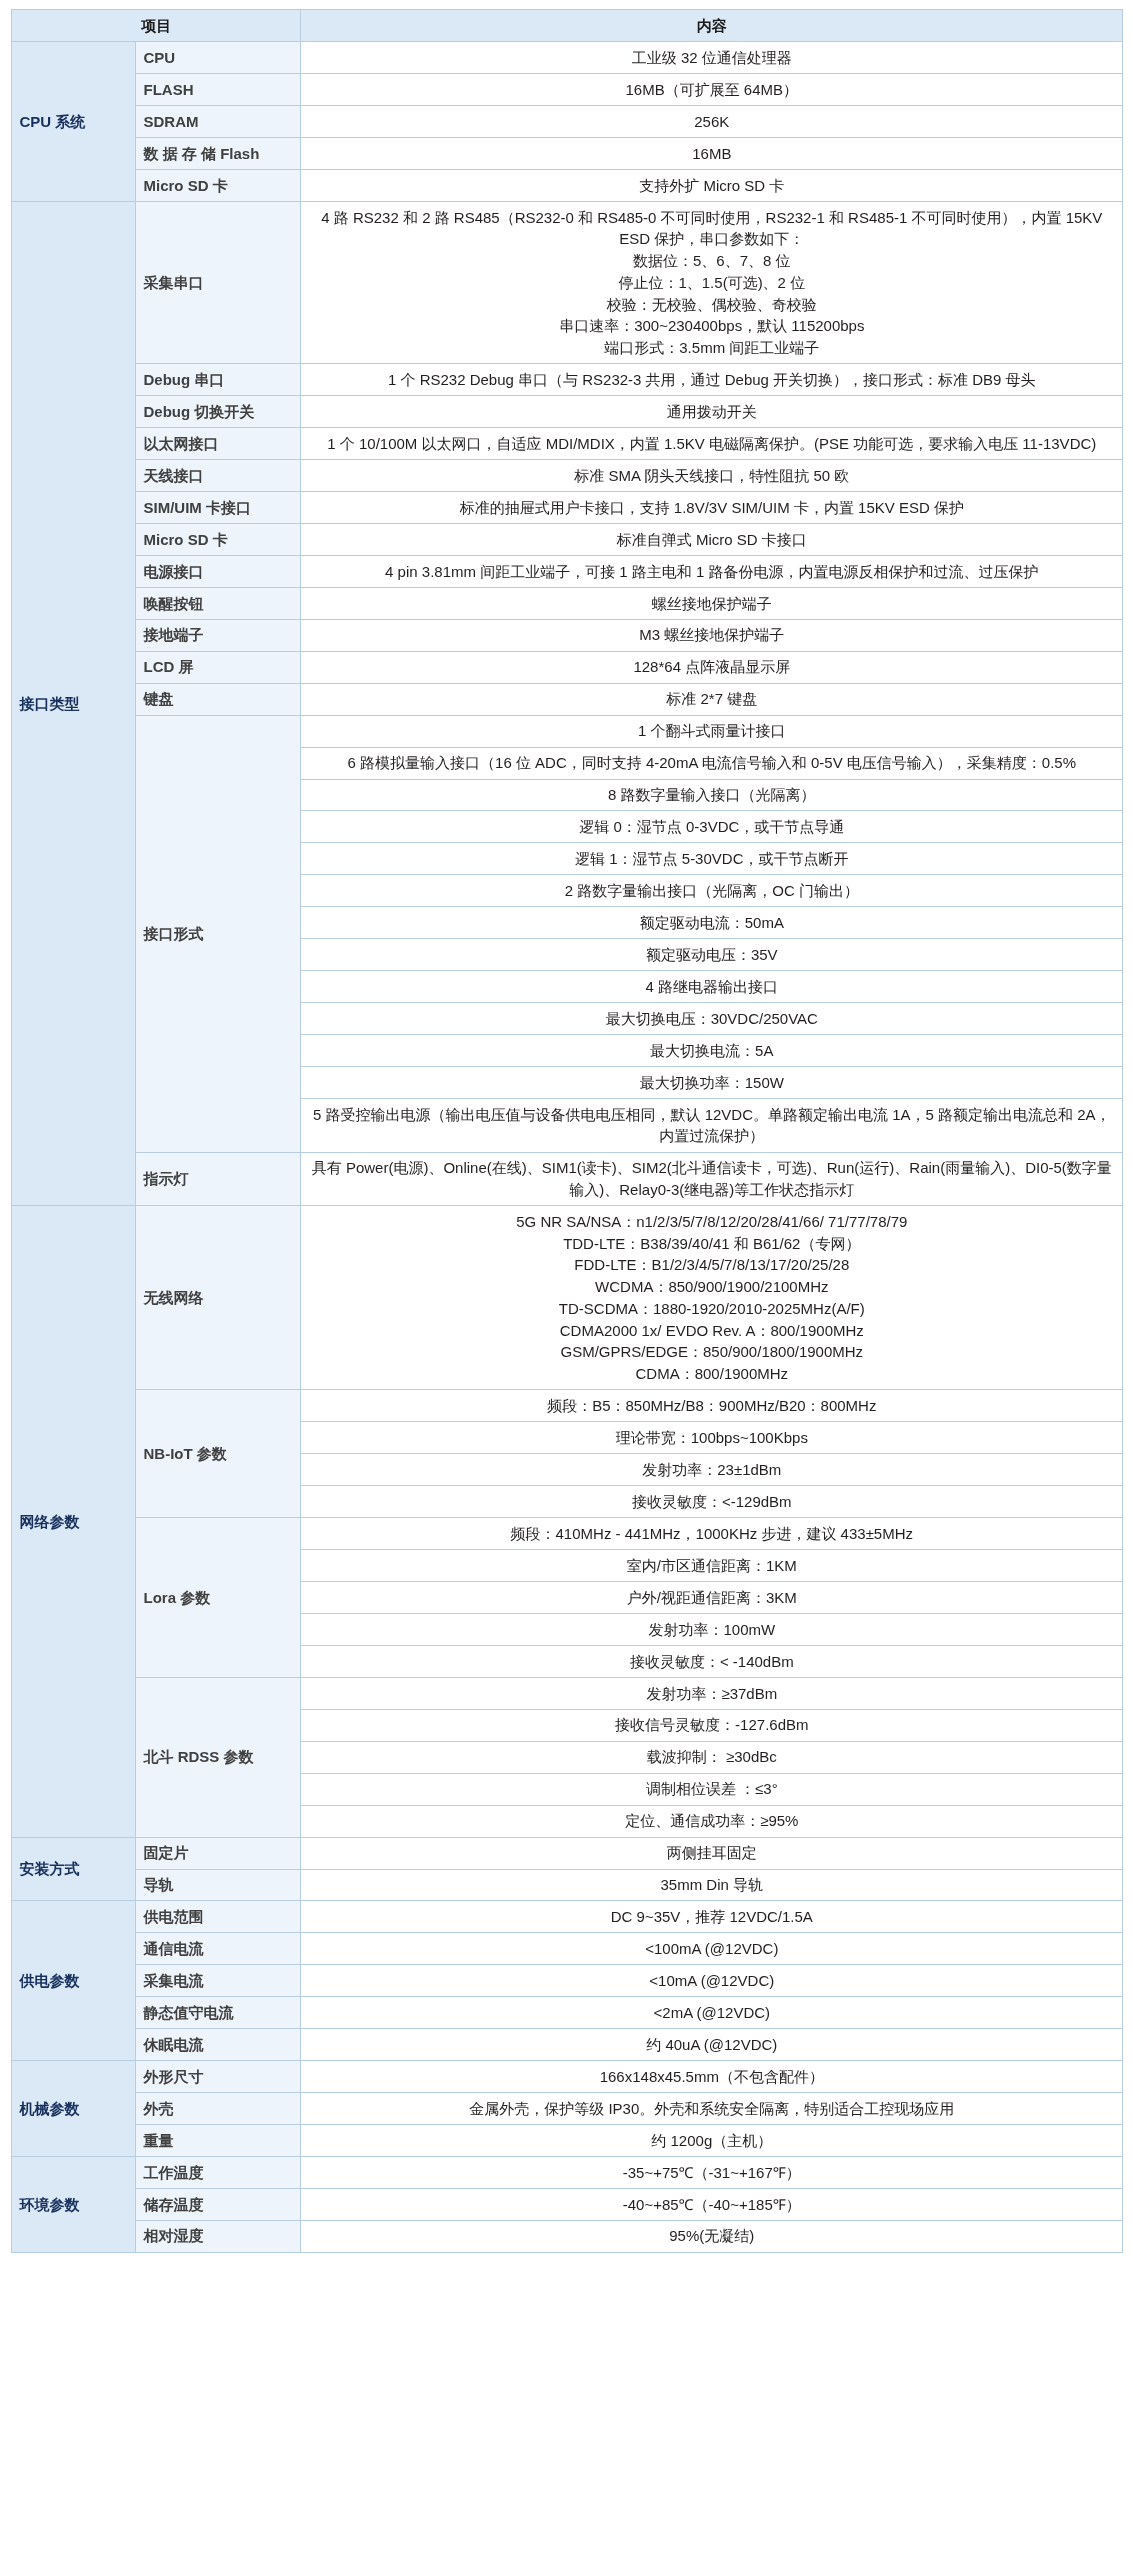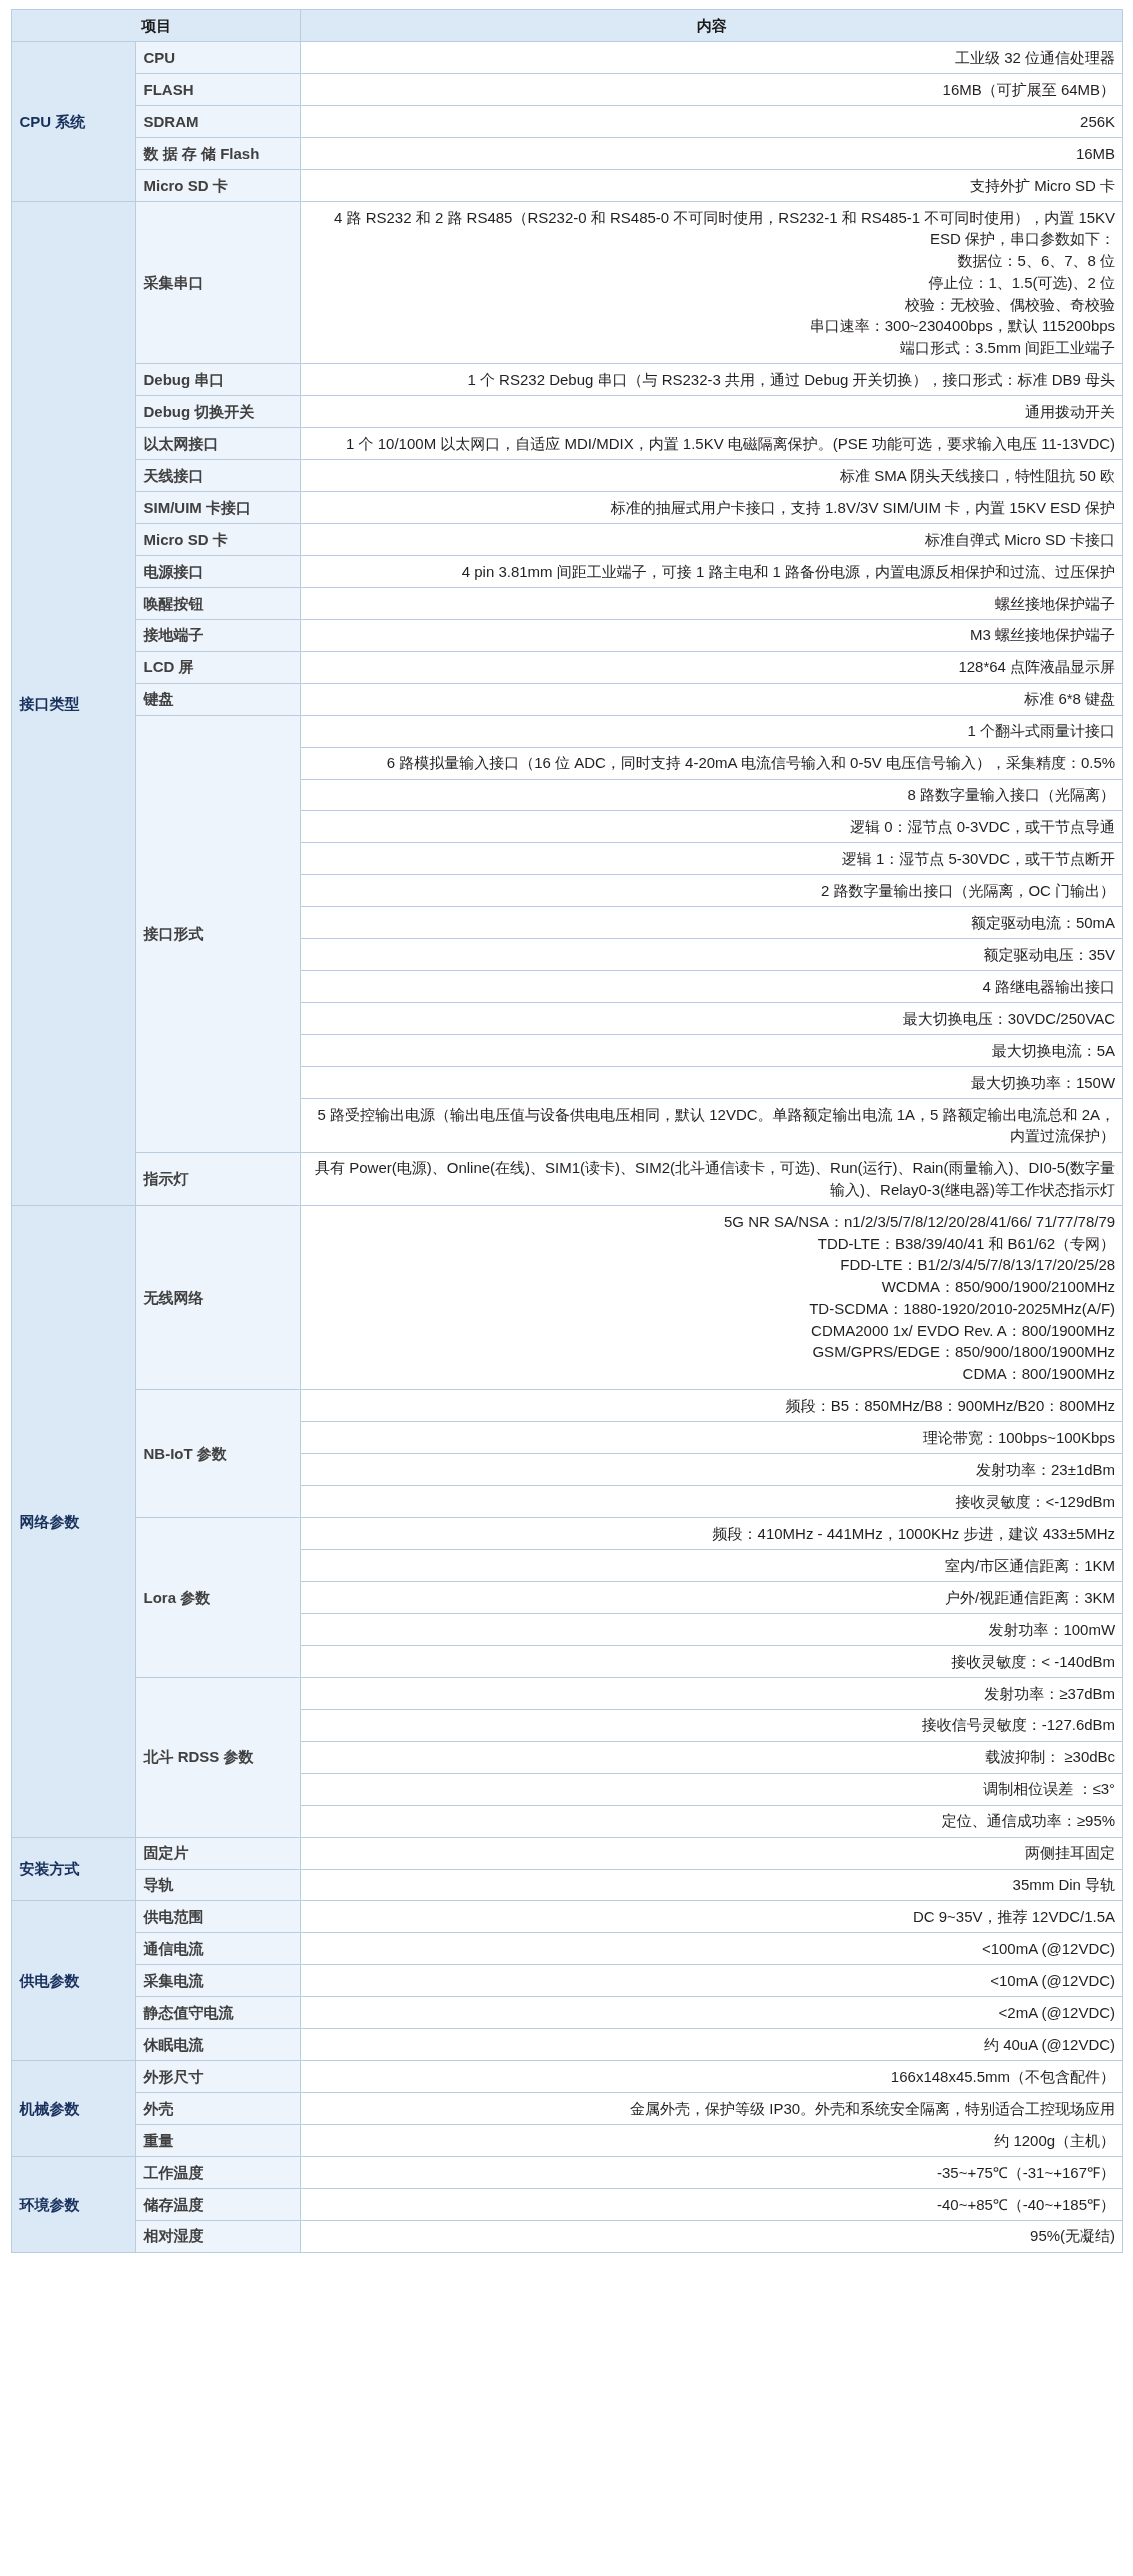--- a/index.html
+++ b/index.html
@@ -54,21 +54,21 @@
     background: #eef4fb;
     color: #404040;
     font-weight: bold;
     text-align: left;
     font-size: 15px;
     border: 0.5px solid #b9cde0;
   }
   td.val {
     background: #ffffff;
     color: #231f20;
-    text-align: right;
+    text-align: center;
     margin-left: 48px;
   }
   .nowrapcell { white-space: pre-line; }
 </style>
 </head>
 <body>
 
 <div class="sheet">
   <table class="spec">
     <colgroup>
@@ -149,21 +149,21 @@
         <tr>
           <td class="sub" rowspan="1">接地端子</td>
           <td class="val nowrapcell">M3 螺丝接地保护端子</td>
         </tr>
         <tr>
           <td class="sub" rowspan="1">LCD 屏</td>
           <td class="val nowrapcell">128*64 点阵液晶显示屏</td>
         </tr>
         <tr>
           <td class="sub" rowspan="1">键盘</td>
-          <td class="val nowrapcell">标准 6*8 键盘</td>
+          <td class="val nowrapcell">标准 2*7 键盘</td>
         </tr>
         <tr>
           <td class="sub" rowspan="13">接口形式</td>
           <td class="val nowrapcell">1 个翻斗式雨量计接口</td>
         </tr>
         <tr>
           <td class="val nowrapcell">6 路模拟量输入接口（16 位 ADC，同时支持 4-20mA 电流信号输入和 0-5V 电压信号输入），采集精度：0.5%</td>
         </tr>
         <tr>
           <td class="val nowrapcell">8 路数字量输入接口（光隔离）</td>

